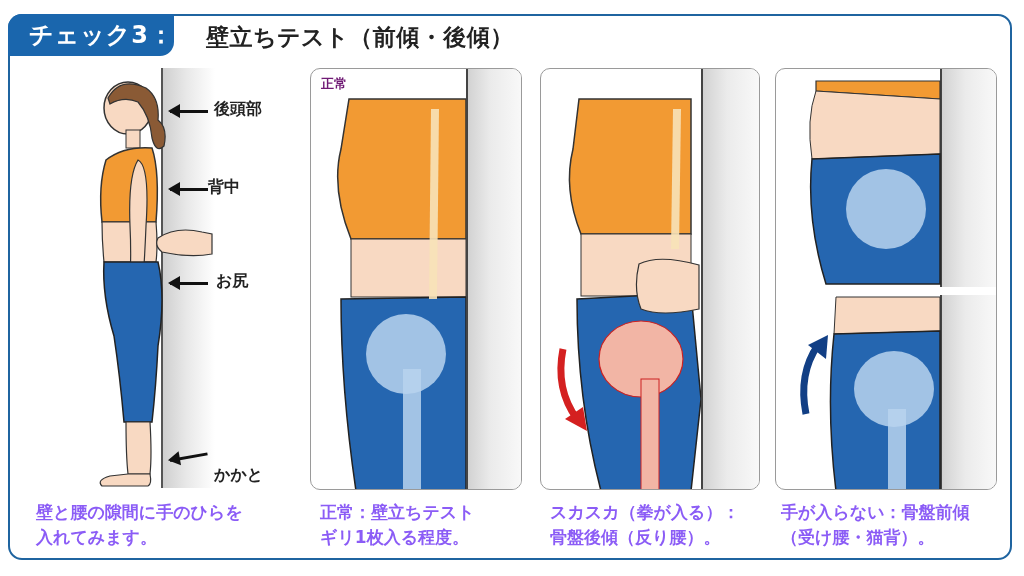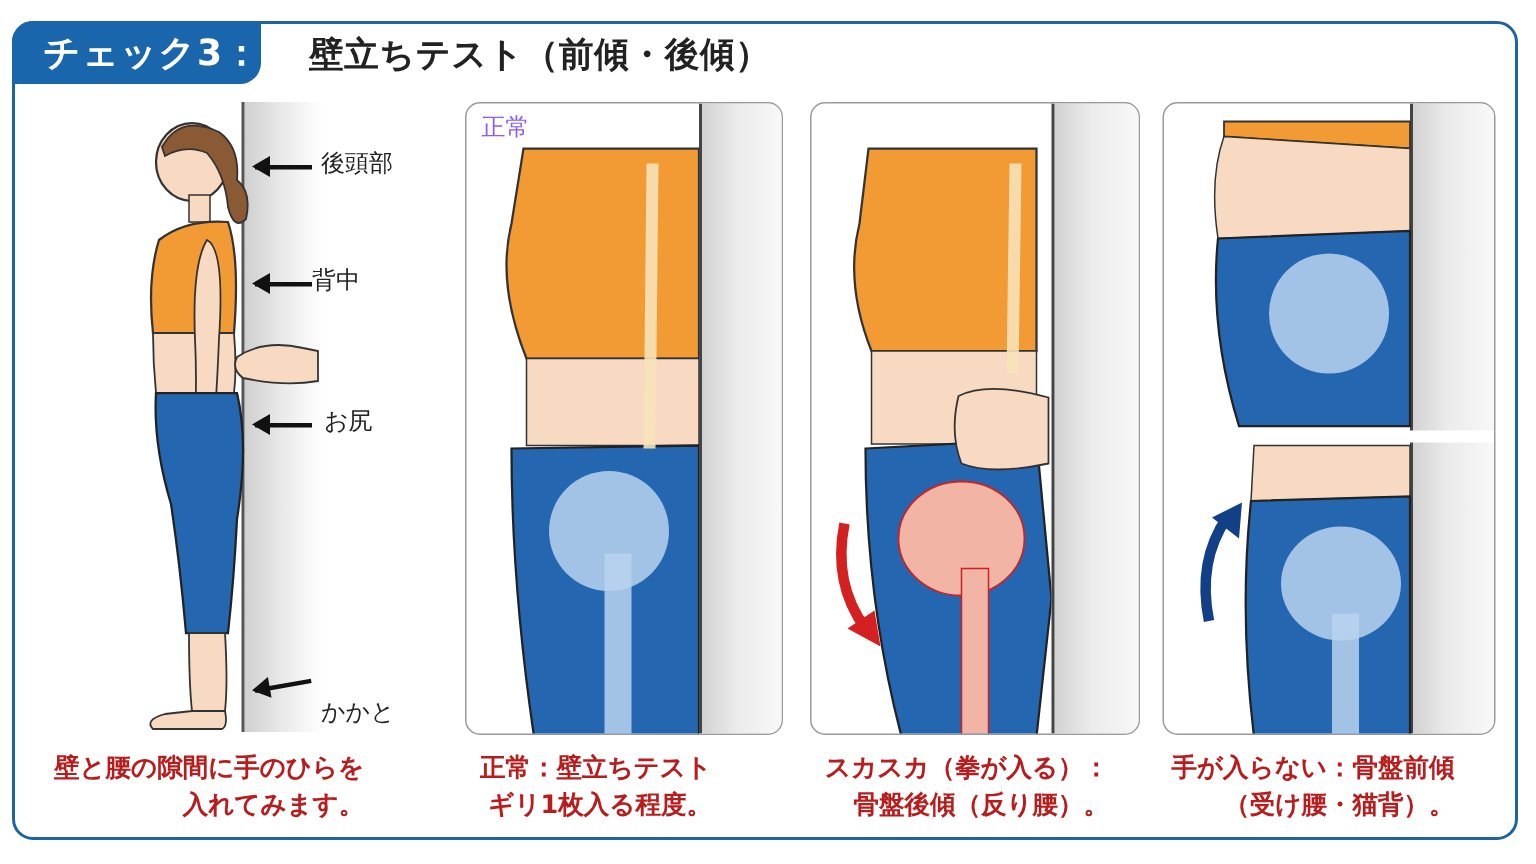--- a/index.html
+++ b/index.html
@@ -10,32 +10,32 @@
   .badge { position: absolute; left: 8px; top: 14px; width: 166px; height: 42px;
            background: #1a66ad; border-radius: 14px 0 14px 0; color: #fff;
            font-size: 24px; font-weight: bold; line-height: 42px; text-align: right; letter-spacing: 1px; }
   .title { position: absolute; left: 182px; top: 18px; font-size: 23px; font-weight: bold;
            color: #222; line-height: 38px; letter-spacing: 0.5px; margin-left: 24px; }
 
   
   .wall-left { position: absolute; left: 161px; top: 68px; width: 52px; height: 420px;
                background: linear-gradient(90deg, #cfcfcf 0%, #e8e8e8 45%, #ffffff 100%);
                border-left: 2px solid #555; }
-  .lbl { position: absolute; font-size: 16px; font-weight: normal; color: #222; }
+  .lbl { position: absolute; font-size: 16px; font-weight: bold; color: #222; }
   .arrow { position: absolute; height: 2.5px; background: #111; }
   .arrow::before { content: ""; position: absolute; left: -2px; top: -6px;
                    border-right: 12px solid #111; border-top: 7px solid transparent; border-bottom: 7px solid transparent; }
 
   
   .panel { position: absolute; top: 68px; height: 422px; border: 1.5px solid #9a9a9a; border-radius: 10px;
            background: #fff; overflow: hidden; box-sizing: border-box; }
   .panel .wall { position: absolute; top: 0; bottom: 0; background: linear-gradient(90deg, #d2d2d2 0%, #ebebeb 40%, #fafafa 100%);
                  border-left: 2px solid #444; }
-  .panel-label { position: absolute; left: 10px; top: 6px; font-size: 16px; font-weight: normal; color: #8b5cf6; }
-  .caption { position: absolute; font-size: 17px; font-weight: bold; color: #b91c1c; line-height: 25px; white-space: pre; text-align: right; }
+  .panel-label { position: absolute; left: 10px; top: 6px; font-size: 13px; font-weight: bold; color: #701a75; }
+  .caption { position: absolute; font-size: 17px; font-weight: bold; color: #8b5cf6; line-height: 25px; white-space: pre; }
 </style>
 </head>
 <body>
 
 <div class="frame"></div>
 <div class="badge">チェック3：</div>
 <div class="title">壁立ちテスト（前傾・後傾）</div>
 
 <div>
   <div class="wall-left"></div>

